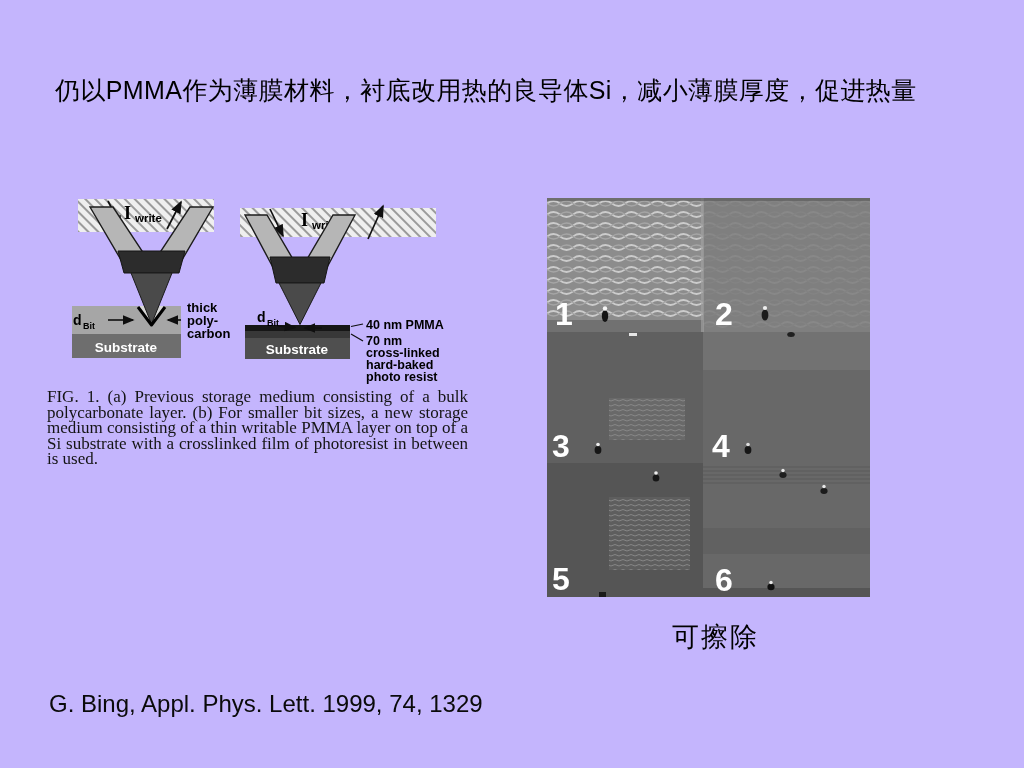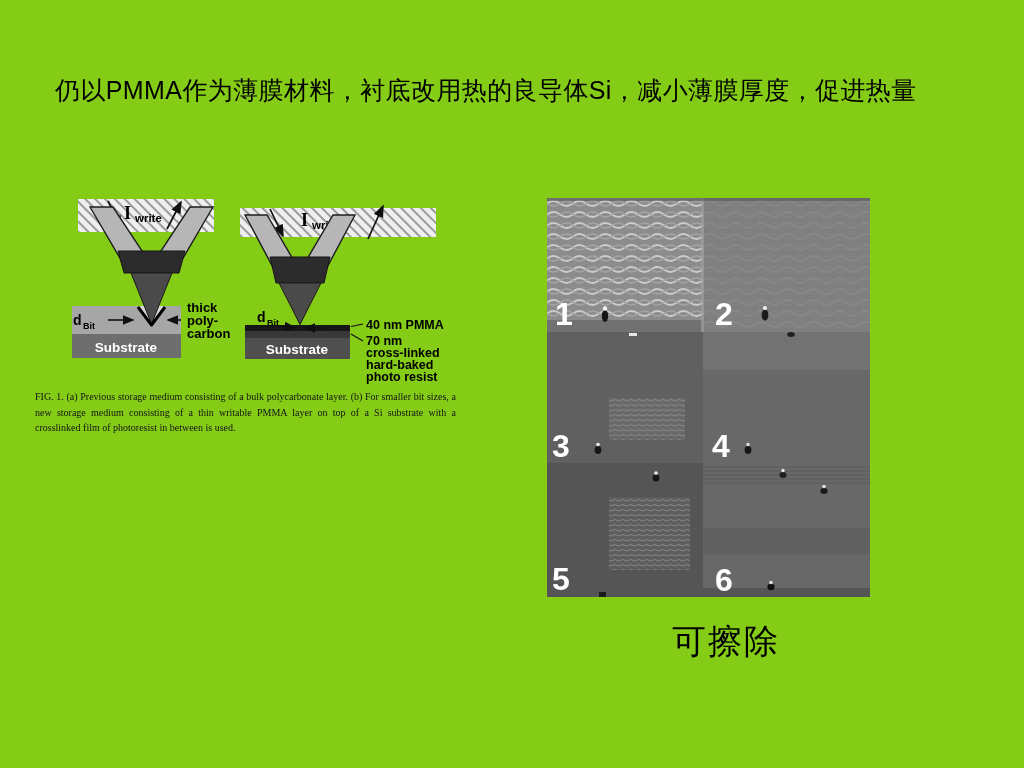--- a/index.html
+++ b/index.html
@@ -1,27 +1,27 @@
 <!DOCTYPE html>
 <html><head>
 <meta charset="utf-8">
 <style>
   html,body{margin:0;padding:0;background:#ffffff;}
-  .slide{position:relative;width:1024px;height:768px;background:#84cc16;overflow:hidden;
+  .slide{position:relative;width:1024px;height:768px;background:#c4b5fd;overflow:hidden;
          font-family:"Liberation Sans",sans-serif;color:#000;}
   .intro{position:absolute;left:55px;top:74px;width:900px;font-size:25px;line-height:32px;
          color:#000;letter-spacing:0.4px;}
   .intro .iline{white-space:nowrap;}
   .intro sup{font-size:15px;line-height:0;vertical-align:super;}
   .figure-svg{position:absolute;left:60px;top:195px;}
-  .caption{position:absolute;left:35px;top:389px;width:421px;
-           font-family:"Liberation Serif",serif;font-size:10px;line-height:15.6px;
+  .caption{position:absolute;left:47px;top:389px;width:421px;
+           font-family:"Liberation Serif",serif;font-size:17px;line-height:15.6px;
            text-align:justify;color:#141414;}
   .afm-svg{position:absolute;left:547px;top:198px;}
-  .erase-note{position:absolute;left:672px;top:619px;font-size:34px;color:#000;
+  .erase-note{position:absolute;left:672px;top:619px;font-size:27px;color:#000;
               font-family:"Liberation Serif",serif;letter-spacing:2px;}
   .citation{position:absolute;left:49px;top:690px;font-size:24px;color:#0a0a0a;}
   svg text{font-family:"Liberation Sans",sans-serif;}
   .seriftext{font-family:"Liberation Serif",serif;}
 </style>
 </head>
 <body>
 
 <div class="slide">
 
@@ -187,14 +187,15 @@
       <text x="168" y="127">2</text>
       <text x="5" y="259">3</text>
       <text x="165" y="259">4</text>
       <text x="5" y="392">5</text>
       <text x="168" y="393">6</text>
     </g>
   </svg>
 
   <div class="erase-note">可擦除</div>
 
+  <div class="citation">G. Bing, Appl. Phys. Lett. 1999, 74, 1329</div>
 
 </div>
 
 </body></html>

